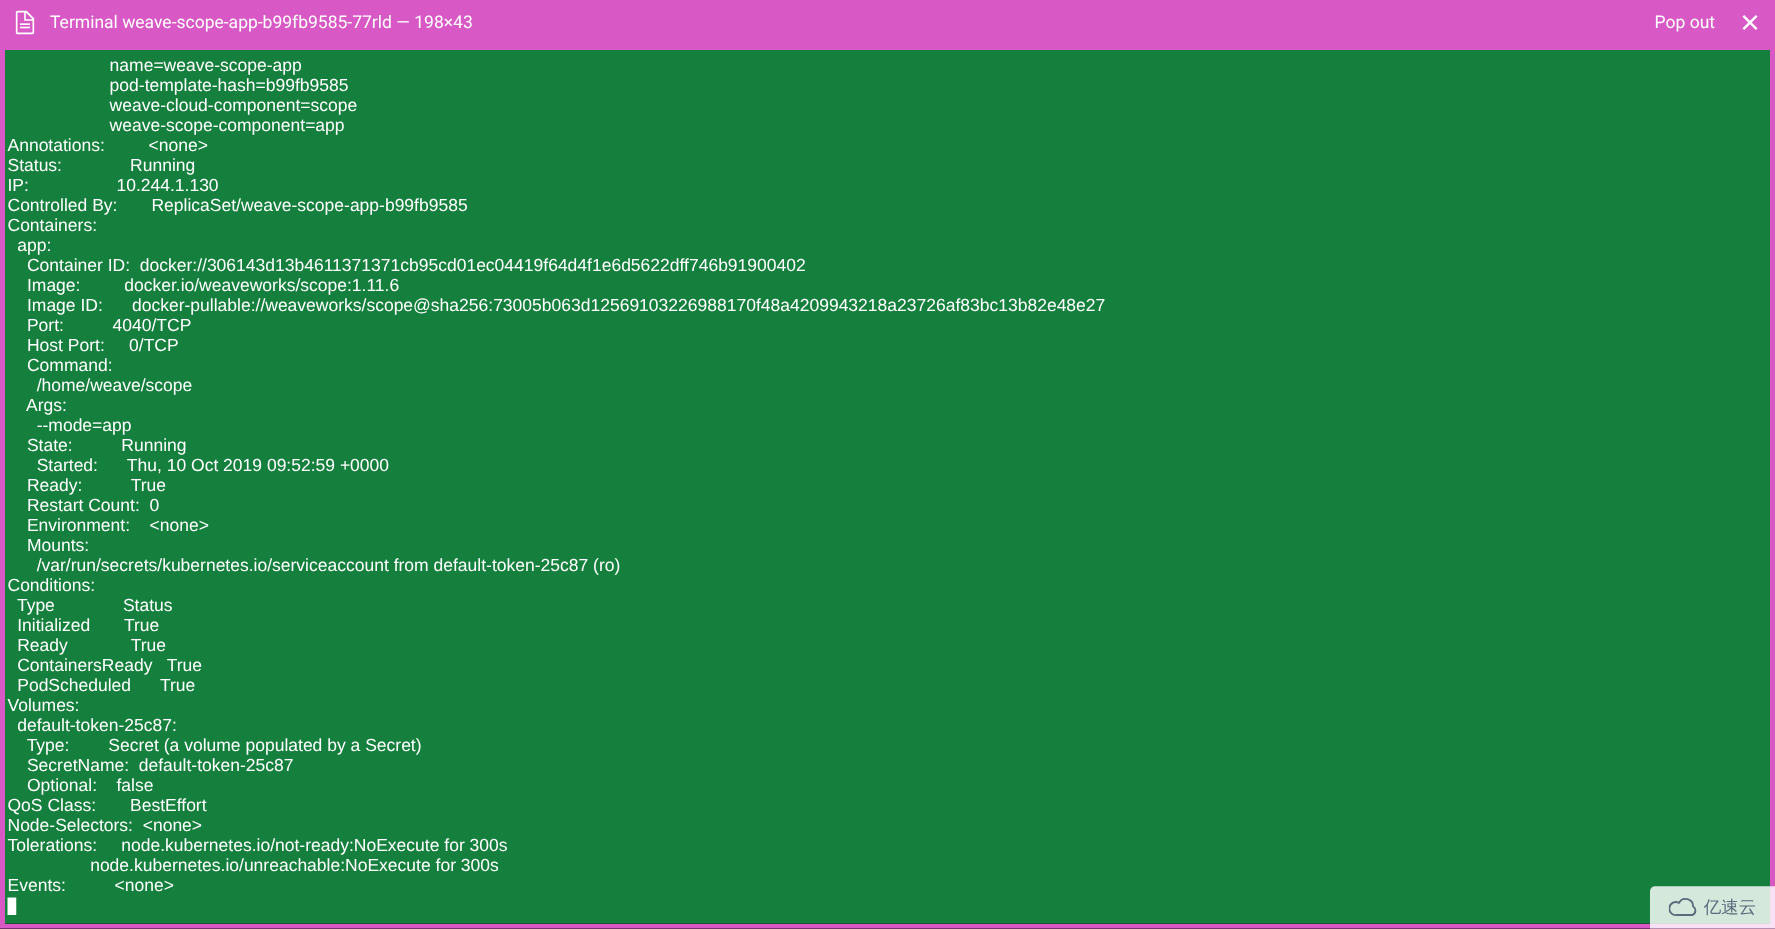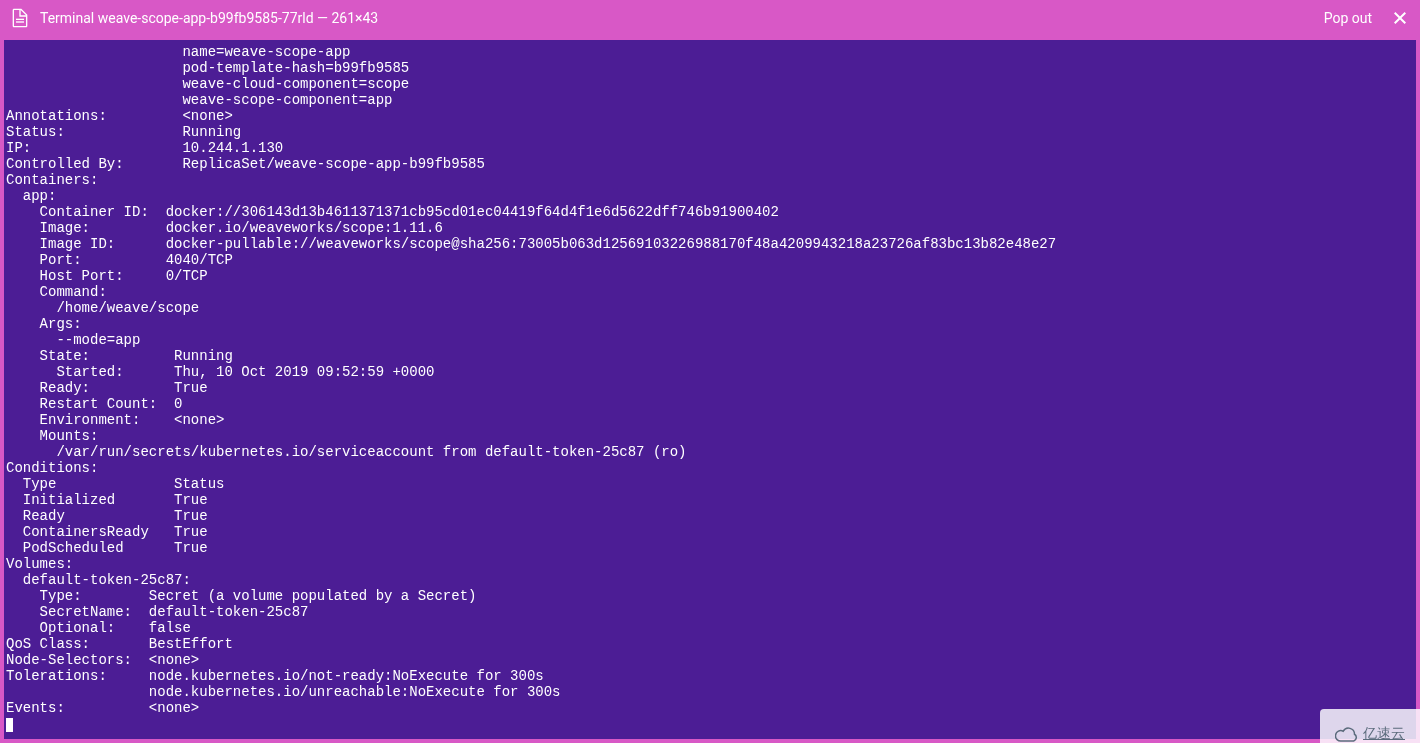--- a/index.html
+++ b/index.html
@@ -50,23 +50,23 @@
     background: #000;
     overflow: hidden;
     border-top: 4px solid #d858c6;
     border-left: 4px solid #d858c6;
     border-right: 4px solid #d858c6;
     border-bottom: 4px solid #d858c6;
     position: relative;
   }
   .terminal {
     flex: 1 1 auto;
-    background: #4c1d95;
+    background: #15803d;
     color: #fff;
-    font-family: Liberation Mono, monospace;
+    font-family: Liberation Sans, sans-serif;
     font-size: 14px;
     line-height: 16px;
     white-space: pre;
     overflow-y: scroll;
     overflow-x: hidden;
     padding: 4px 2px 6px 2px;
     scrollbar-width: thin;
     scrollbar-color: #888 #2a2a2a;
   }
   .terminal::-webkit-scrollbar { width: 16px; background: #2a2a2a; }
@@ -79,47 +79,46 @@
     background: #fff;
     vertical-align: text-bottom;
   }
   .watermark {
     position: absolute;
     right: 0; bottom: 0;
     width: 100px; height: 34px;
     background: rgba(255,255,255,0.82);
     border-top-left-radius: 4px;
     display: flex;
-    align-items: flex-end;
+    align-items: center;
     justify-content: center;
     color: #5b6b7c;
     font-family: sans-serif;
     font-size: 14px;
     pointer-events: none;
-    text-decoration: underline;
   }
   .watermark .cloud {
     width: 24px; height: 16px;
     margin-right: 4px;
   }
 </style>
 </head>
 <body>
 
 <div class="window">
 
   <div class="titlebar">
     <span class="doc-icon">
       <svg viewBox="0 0 24 28">
           <path d="M14 0H3C1.9 0 1 .9 1 2v24c0 1.1.9 2 2 2h18c1.1 0 2-.9 2-2V9l-9-9zM13 2l8 8h-8V2zM3 26V2h8v10h10v14H3z"></path>
           <rect x="6" y="15" width="12" height="2"></rect>
           <rect x="6" y="19" width="12" height="2"></rect>
         </svg>
     </span>
-    <span class="title">Terminal weave-scope-app-b99fb9585-77rld — 261×43</span>
+    <span class="title">Terminal weave-scope-app-b99fb9585-77rld — 198×43</span>
     <span class="spacer"></span>
     <span class="popout">Pop out</span>
     <span class="close-icon">
       <svg viewBox="0 0 14 14">
           <path d="M13 2.4L11.6 1 7 5.6 2.4 1 1 2.4 5.6 7 1 11.6 2.4 13 7 8.4 11.6 13 13 11.6 8.4 7z"></path>
         </svg>
     </span>
   </div>
 
   <div class="terminal-wrap">

